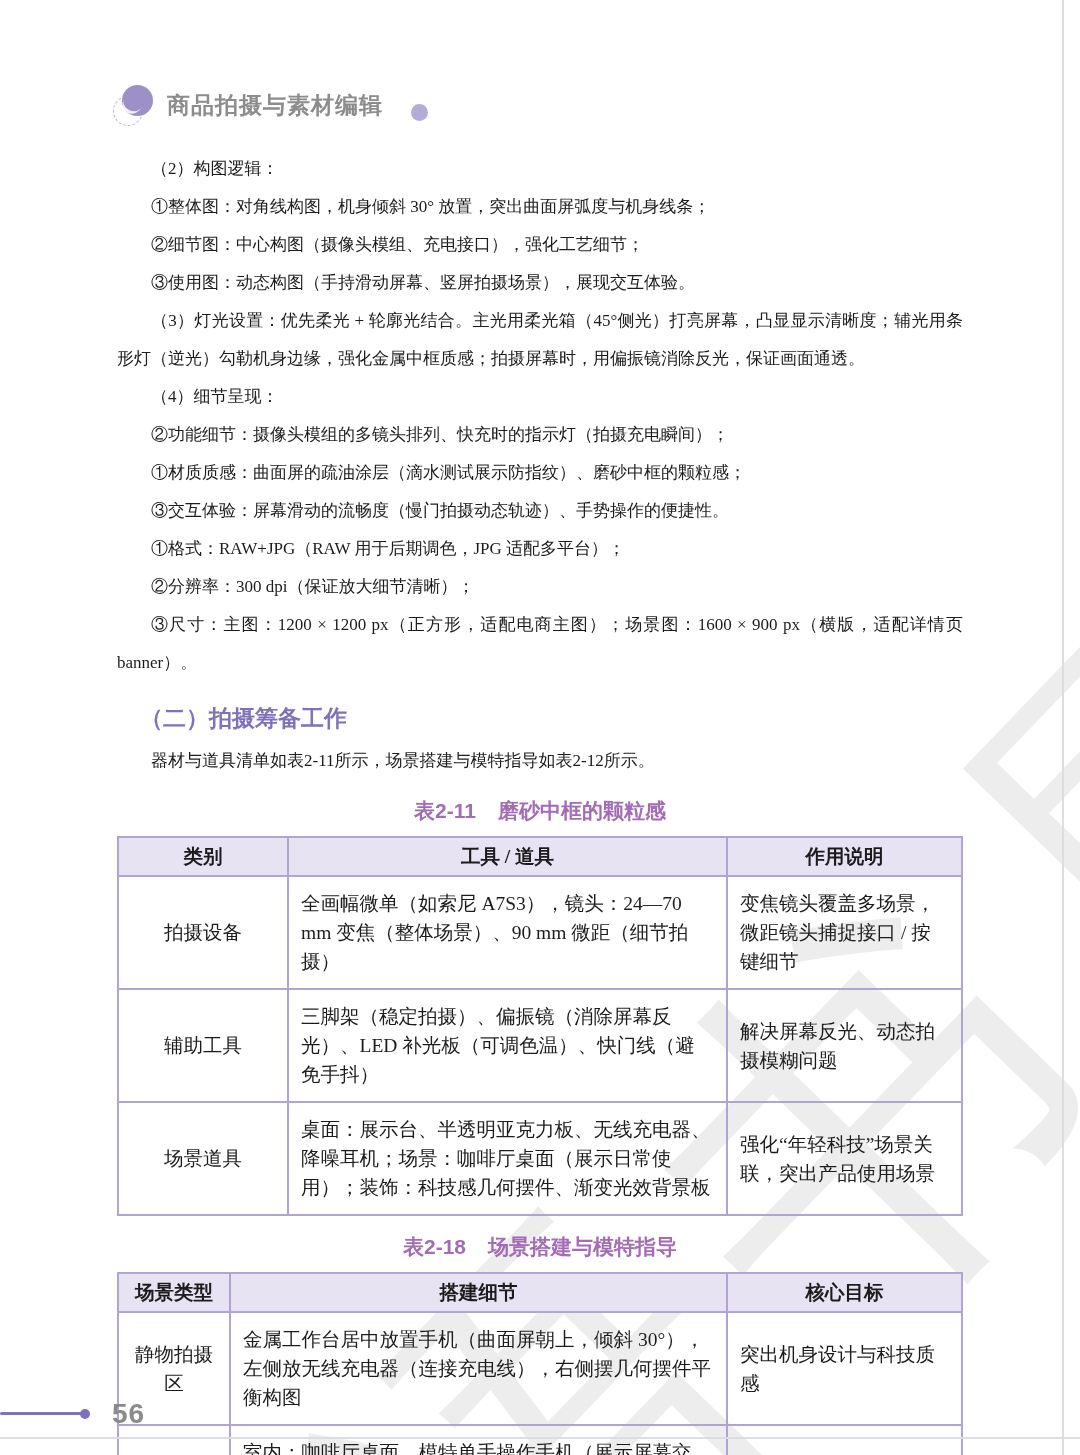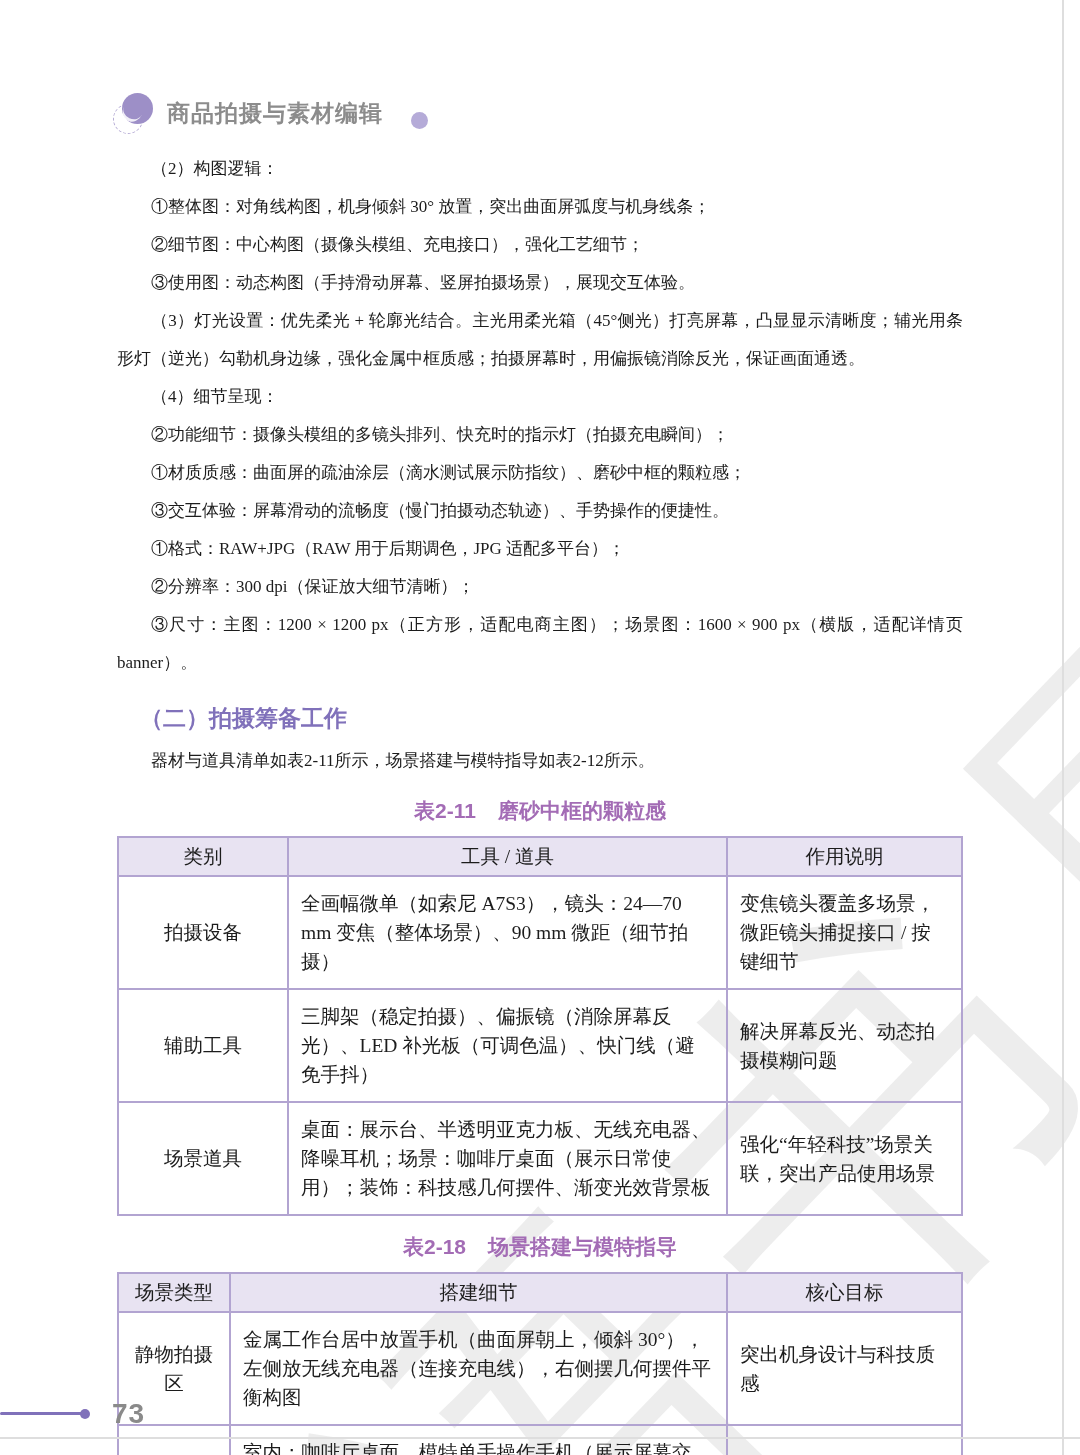--- a/index.html
+++ b/index.html
@@ -24,21 +24,21 @@
     position:absolute;left:-80px;top:1720px;
     transform:rotate(-46deg);transform-origin:0 0;
     font-size:400px;letter-spacing:42px;white-space:nowrap;
     color:rgba(90,90,90,0.11);
     font-family:"Liberation Serif","DejaVu Serif",serif;
     z-index:0;pointer-events:none;
   }
   .page-inner{position:relative;z-index:1;}
   
   .page-header{
-    position:absolute;left:113px;top:92px;height:42px;
+    position:absolute;left:113px;top:84px;height:42px;
     display:flex;align-items:center;
   }
   .logo{position:relative;width:42px;height:42px;display:inline-block;}
   .logo-dash{
     position:absolute;left:0;bottom:0;width:30px;height:30px;border-radius:50%;
     border:1.6px dashed var(--logo_purple);opacity:.75;
   }
   .logo-fill{
     position:absolute;right:2px;top:1px;width:31px;height:31px;border-radius:50%;
     background:var(--logo_purple);
@@ -79,21 +79,21 @@
   .table-caption .cap-label{margin-right:22px;}
   table.data-table{
     width:100%;border-collapse:collapse;table-layout:fixed;
     border:2px solid var(--table_border);
   }
   table.data-table th,table.data-table td{
     border:2px solid var(--table_border);
     font-size:19.5px;line-height:29px;padding:12px 12px;vertical-align:middle;
   }
   table.data-table th{
-    background:var(--table_header_bg);font-weight:normal;text-align:center;
+    background:var(--table_header_bg);font-weight:bold;text-align:center;
     padding:4px 6px;
   }
   td.col-cat{text-align:center;}
   td.col-detail{text-align:left;white-space:pre-line;}
   td.col-note{text-align:left;border-radius:23px;}
   .tbl2{margin-bottom:0;}
   
   .page-footer{position:absolute;left:0;top:1396px;width:100%;height:40px;}
   .footer-line{
     position:absolute;left:0;top:16px;width:84px;height:3px;
@@ -209,18 +209,18 @@
 室外：城市天台，借夜景灯光拍摄手机拍照场景（突出影像功能）</td>
           <td class="col-note">强化“日常使用 + 科技潮酷”的真实感</td>
         </tr>
 
       </tbody>
     </table>
   </main>
 
   <footer class="page-footer">
     <span class="footer-line"></span>
-    <span class="page-number">73</span>
+    <span class="page-number">56</span>
   </footer>
 
   <div class="edge-right"></div>
   <div class="edge-bottom"></div>
 </div>
 
 </body></html>

